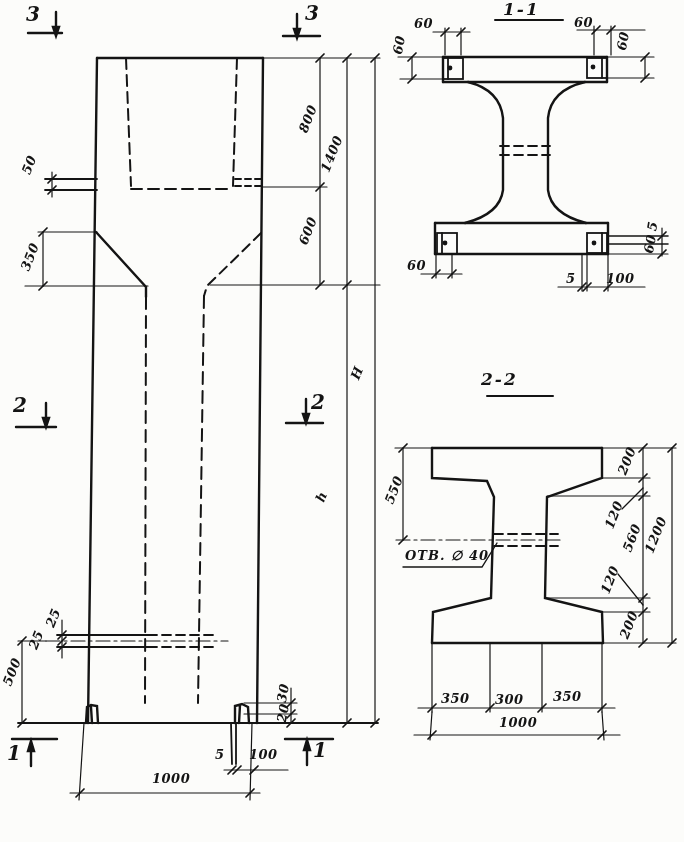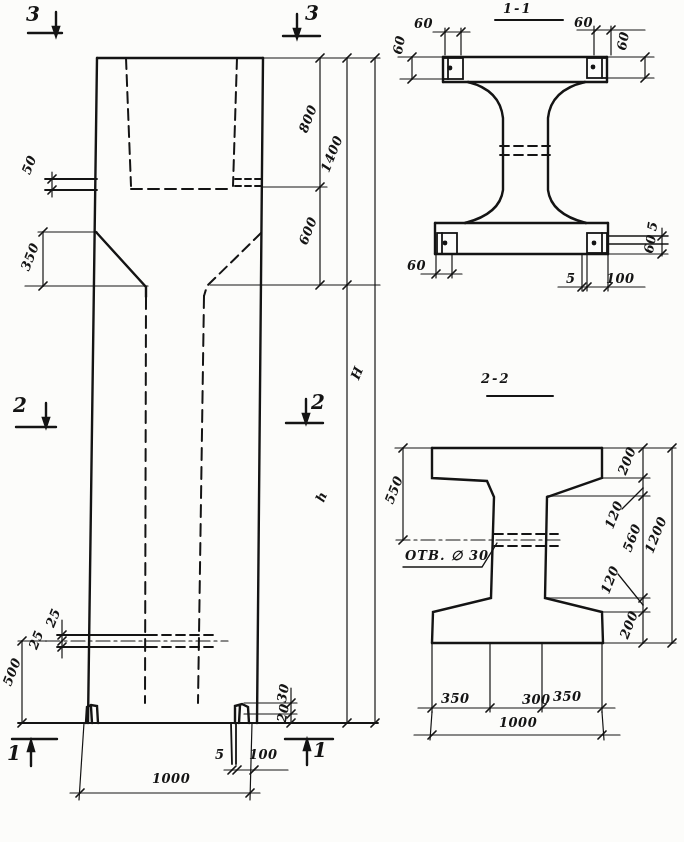--- a/index.html
+++ b/index.html
@@ -9,21 +9,21 @@
     font-family:"DejaVu Serif", serif;
   }
   #linework{position:absolute;left:0;top:0;}
   .lbl{
     position:absolute; color:#141414; font-style:italic; font-weight:bold;
     font-size:13px; line-height:14px; white-space:nowrap; letter-spacing:0.5px;
   }
   .rot{transform:rotate(-68deg); transform-origin:center center;}
   .rot90{transform:rotate(-80deg); transform-origin:center center;}
   .marker{font-size:20px; line-height:20px; letter-spacing:0;}
-  .title{font-size:13px; line-height:18px; letter-spacing:2px;text-align:right;}
+  .title{font-size:17px; line-height:18px; letter-spacing:2px;text-align:right;}
   .note{font-size:13px; letter-spacing:1px;}
 </style>
 </head>
 <body>
 
 <div id="canvas">
 
 <svg id="linework" width="684" height="842" viewBox="0 0 684 842" fill="none" stroke="#141414" stroke-linecap="round">
 
   <g stroke-width="2.4">
@@ -239,18 +239,18 @@
 
 <span class="lbl title" style="left:481px;top:370px">2-2</span>
 <span class="lbl rot" style="left:380px;top:483px">550</span>
 <span class="lbl rot" style="left:613px;top:454px">200</span>
 <span class="lbl rot" style="left:600px;top:508px">120</span>
 <span class="lbl rot" style="left:618px;top:531px">560</span>
 <span class="lbl rot" style="left:596px;top:573px">120</span>
 <span class="lbl rot" style="left:615px;top:618px">200</span>
 <span class="lbl rot" style="left:637px;top:528px">1200</span>
 <span class="lbl" style="left:441px;top:692px">350</span>
-<span class="lbl" style="left:522px;top:693px">300</span>
+<span class="lbl" style="left:495px;top:693px">300</span>
 <span class="lbl" style="left:553px;top:690px">350</span>
 <span class="lbl" style="left:499px;top:716px">1000</span>
-<span class="lbl note" style="left:405px;top:549px">ОТВ. ∅ 30</span>
+<span class="lbl note" style="left:405px;top:549px">ОТВ. ∅ 40</span>
 
 </div>
 
 </body></html>

